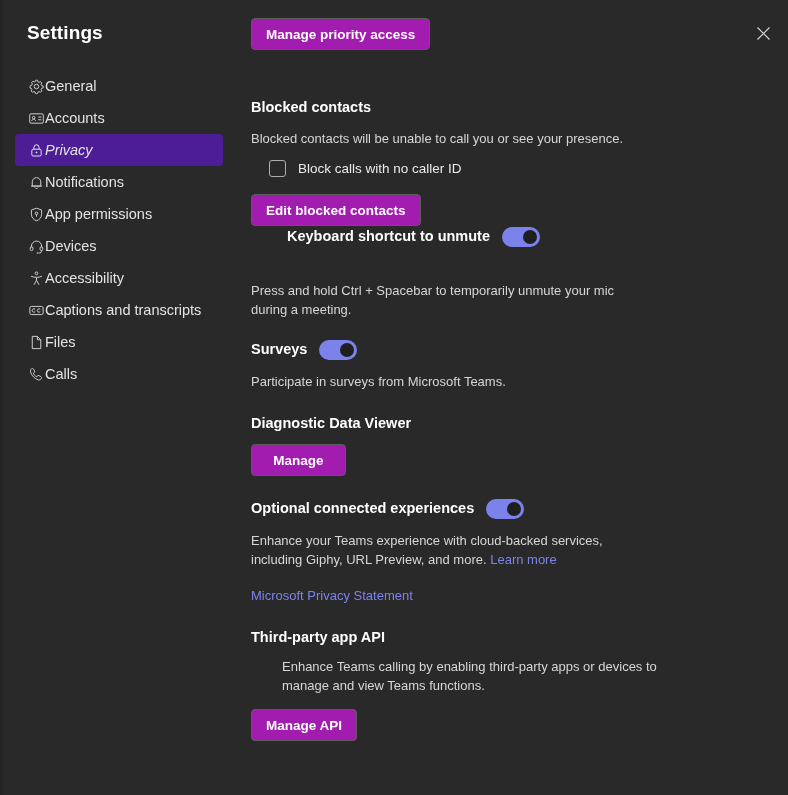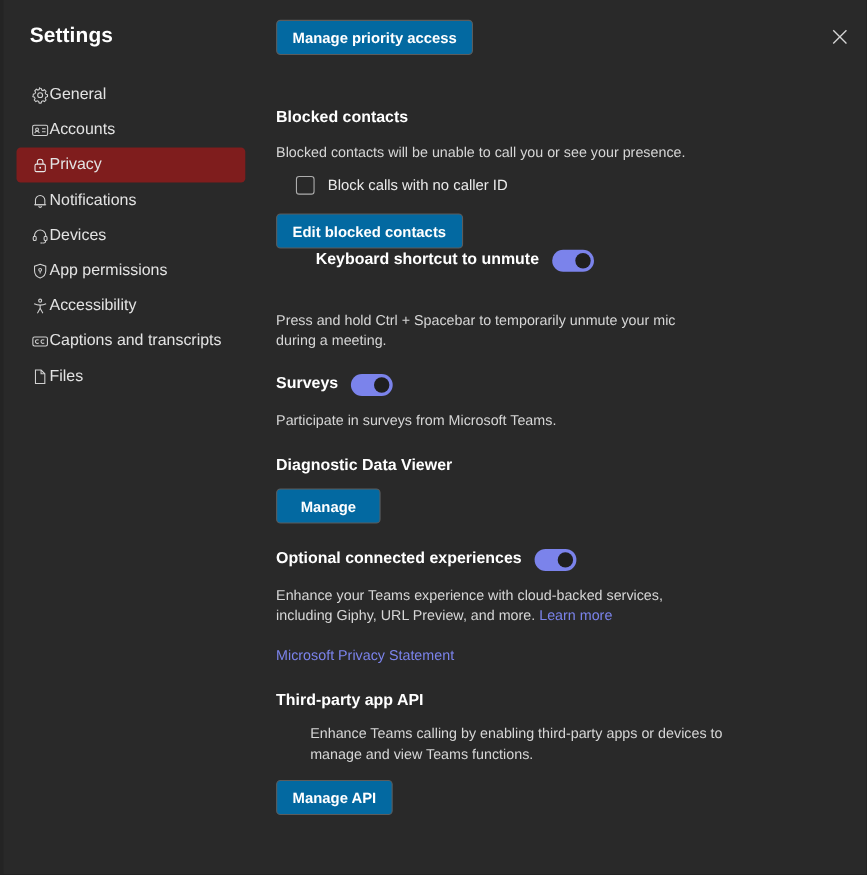--- a/index.html
+++ b/index.html
@@ -45,21 +45,21 @@
     display:flex; align-items:center;
     height:32px;
     padding:0 12px;
     margin-bottom:0;
     border-radius:4px;
     cursor:pointer;
     color:#e3e3e3;
     font-size:14.5px;
   }
   .nav-item + .nav-item { margin-top:0; }
-  .nav-item.active { background:#7f1d1d; }
+  .nav-item.active { background:#4c1d95;font-style:italic; }
   .nav-icon {
     width:18px; height:18px;
     flex:0 0 18px;
     display:flex; align-items:center; justify-content:center;
     color:#d0d0d0;
   }
   .nav-icon svg { display:block; }
   .nav-label { line-height:1; white-space:nowrap; }
 
   
@@ -94,21 +94,21 @@
     color:#7b83eb;
     text-decoration:none;
     cursor:pointer;
     font-size:13px;
   }
 
   .btn {
     display:inline-flex; align-items:center; justify-content:center;
     height:32px;
     padding:0 14px;
-    background:#0369a1;
+    background:#a21caf;
     border:1px solid #5c5c5c;
     border-radius:4px;
     color:#ffffff;
     font-size:13.5px; font-weight:bold;
     font-family:"Liberation Sans", sans-serif;
     cursor:pointer;
     white-space:nowrap;
   }
 
   .toggle {
@@ -208,44 +208,44 @@
           <line x1="3.6" y1="14.2" x2="16.4" y2="14.2"></line>
           <path d="M8.3 16a1.9 1.9 0 003.4 0"></path>
         </svg>
       </span>
       <span class="nav-label">Notifications</span>
     </div>
 
     <div class="nav-item">
       <span class="nav-icon">
         <svg width="17" height="17" viewBox="0 0 20 20" fill="none" stroke="#d0d0d0" stroke-width="1.15">
+          <path d="M10 2.6l6 2.1v5c0 3.6-2.5 6.6-6 7.7-3.5-1.1-6-4.1-6-7.7v-5z"></path>
+          <circle cx="10" cy="8.6" r="1.5"></circle>
+          <line x1="10" y1="10.1" x2="10" y2="12.6"></line>
+        </svg>
+      </span>
+      <span class="nav-label">App permissions</span>
+    </div>
+
+    <div class="nav-item">
+      <span class="nav-icon">
+        <svg width="17" height="17" viewBox="0 0 20 20" fill="none" stroke="#d0d0d0" stroke-width="1.15">
           <path d="M4 11V9.6a6 6 0 0112 0V11"></path>
           <rect x="2.6" y="10.4" width="3.2" height="4.4" rx="1.4"></rect>
           <rect x="14.2" y="10.4" width="3.2" height="4.4" rx="1.4"></rect>
           <path d="M15.8 14.8v.8a2 2 0 01-2 2h-1.6"></path>
           <circle cx="11.1" cy="17.6" r=".85" fill="#d0d0d0" stroke="none"></circle>
         </svg>
       </span>
       <span class="nav-label">Devices</span>
     </div>
 
     <div class="nav-item">
       <span class="nav-icon">
         <svg width="17" height="17" viewBox="0 0 20 20" fill="none" stroke="#d0d0d0" stroke-width="1.15">
-          <path d="M10 2.6l6 2.1v5c0 3.6-2.5 6.6-6 7.7-3.5-1.1-6-4.1-6-7.7v-5z"></path>
-          <circle cx="10" cy="8.6" r="1.5"></circle>
-          <line x1="10" y1="10.1" x2="10" y2="12.6"></line>
-        </svg>
-      </span>
-      <span class="nav-label">App permissions</span>
-    </div>
-
-    <div class="nav-item">
-      <span class="nav-icon">
-        <svg width="17" height="17" viewBox="0 0 20 20" fill="none" stroke="#d0d0d0" stroke-width="1.15">
           <circle cx="10" cy="3.9" r="1.6"></circle>
           <path d="M3.6 7.3c2 .9 4.1 1.35 6.4 1.35S14.4 8.2 16.4 7.3"></path>
           <path d="M10 8.65v3.4"></path>
           <path d="M10 12.05L7.1 17.4M10 12.05l2.9 5.35"></path>
         </svg>
       </span>
       <span class="nav-label">Accessibility</span>
     </div>
 
     <div class="nav-item">
@@ -261,20 +261,28 @@
     <div class="nav-item">
       <span class="nav-icon">
         <svg width="17" height="17" viewBox="0 0 20 20" fill="none" stroke="#d0d0d0" stroke-width="1.15">
           <path d="M5 2.8h6l4 4v10.4H5z"></path>
           <path d="M11 2.8v4h4"></path>
         </svg>
       </span>
       <span class="nav-label">Files</span>
     </div>
 
+    <div class="nav-item">
+      <span class="nav-icon">
+        <svg width="17" height="17" viewBox="0 0 20 20" fill="none" stroke="#d0d0d0" stroke-width="1.15">
+          <path d="M4.2 3.2c1-.5 1.9-.2 2.4.7l1.1 2c.4.8.2 1.5-.5 2l-.9.6c.6 1.8 2.1 3.4 4 4.2l.6-.9c.5-.7 1.2-.9 2-.5l2 1.1c.9.5 1.2 1.4.7 2.4-.6 1.2-1.9 1.9-3.3 1.6C7.3 14.7 4.4 11.5 3 7.1c-.4-1.5.1-3.1 1.2-3.9z"></path>
+        </svg>
+      </span>
+      <span class="nav-label">Calls</span>
+    </div>
 
   </nav>
 
   <div class="content">
     <div class="content-inner">
 
       <button class="btn abs" style="top:38px;">Manage priority access</button>
 
       <div class="sec-title abs" style="top:118px;">Blocked contacts</div>
 

